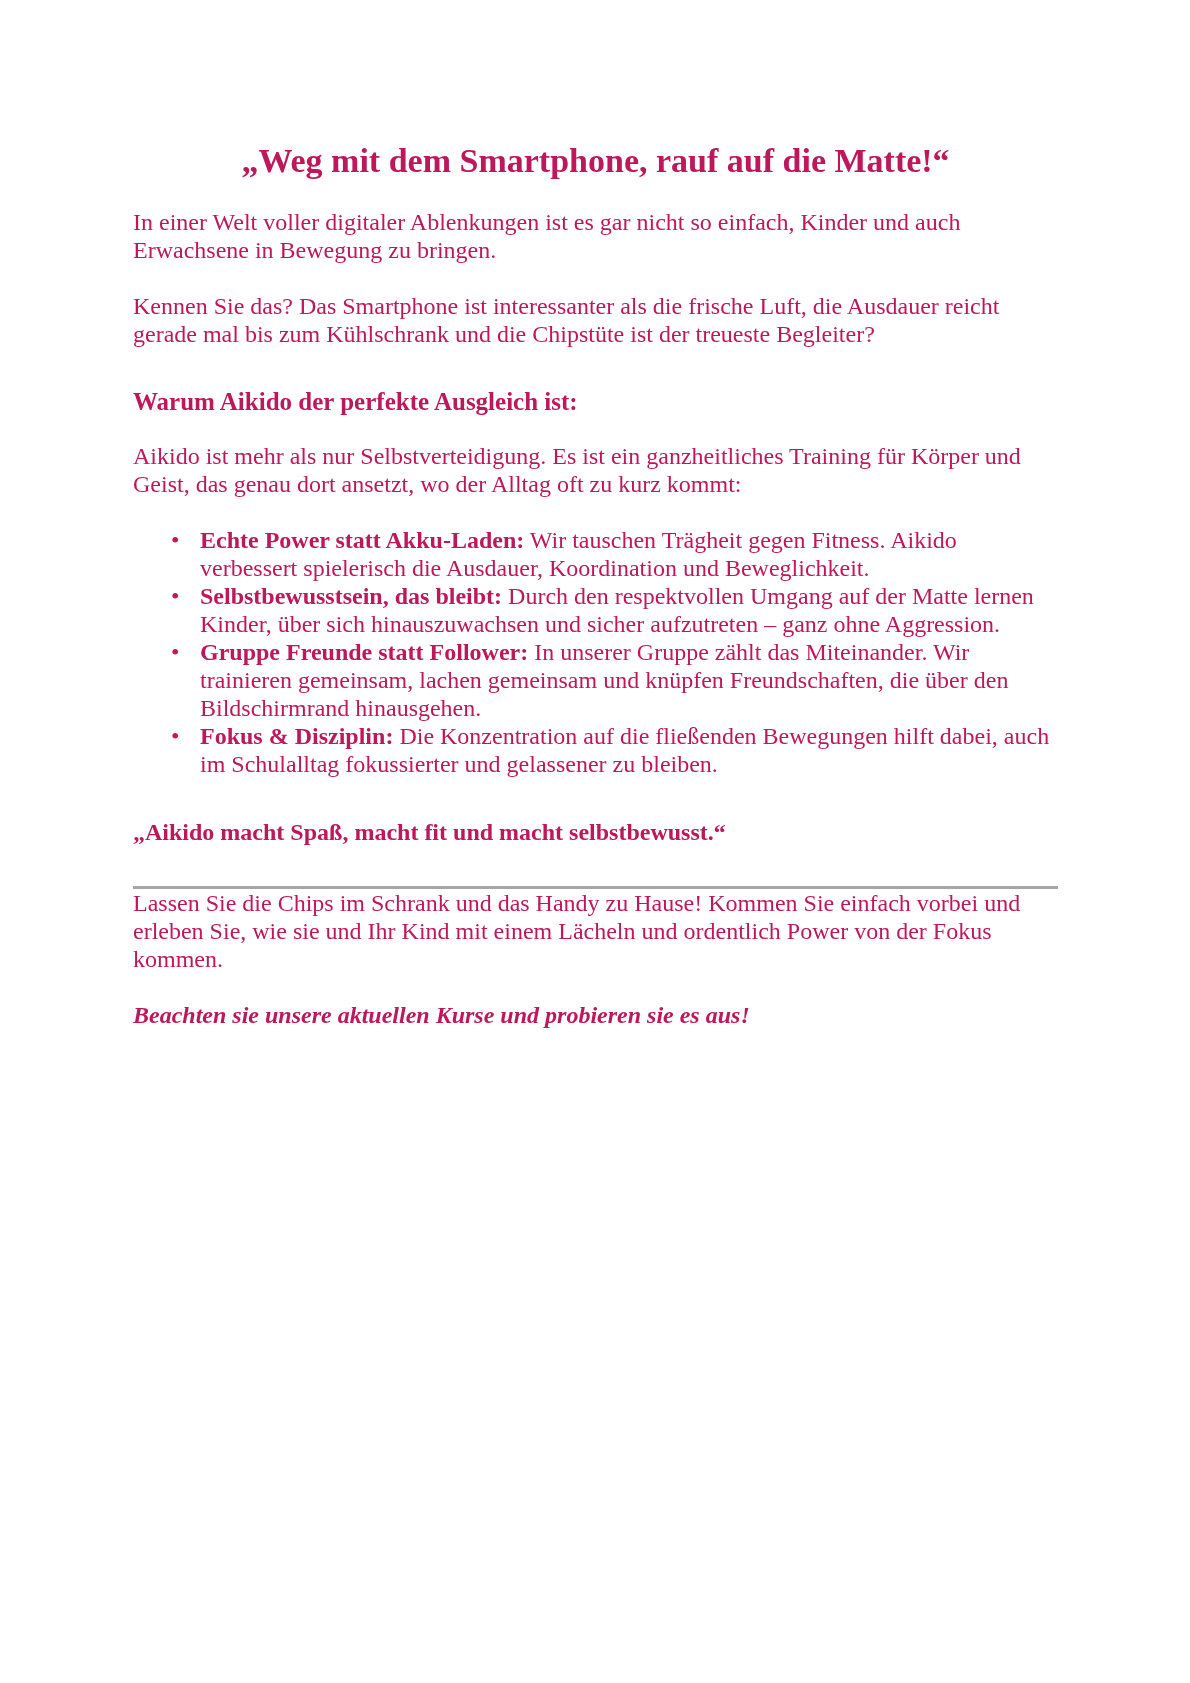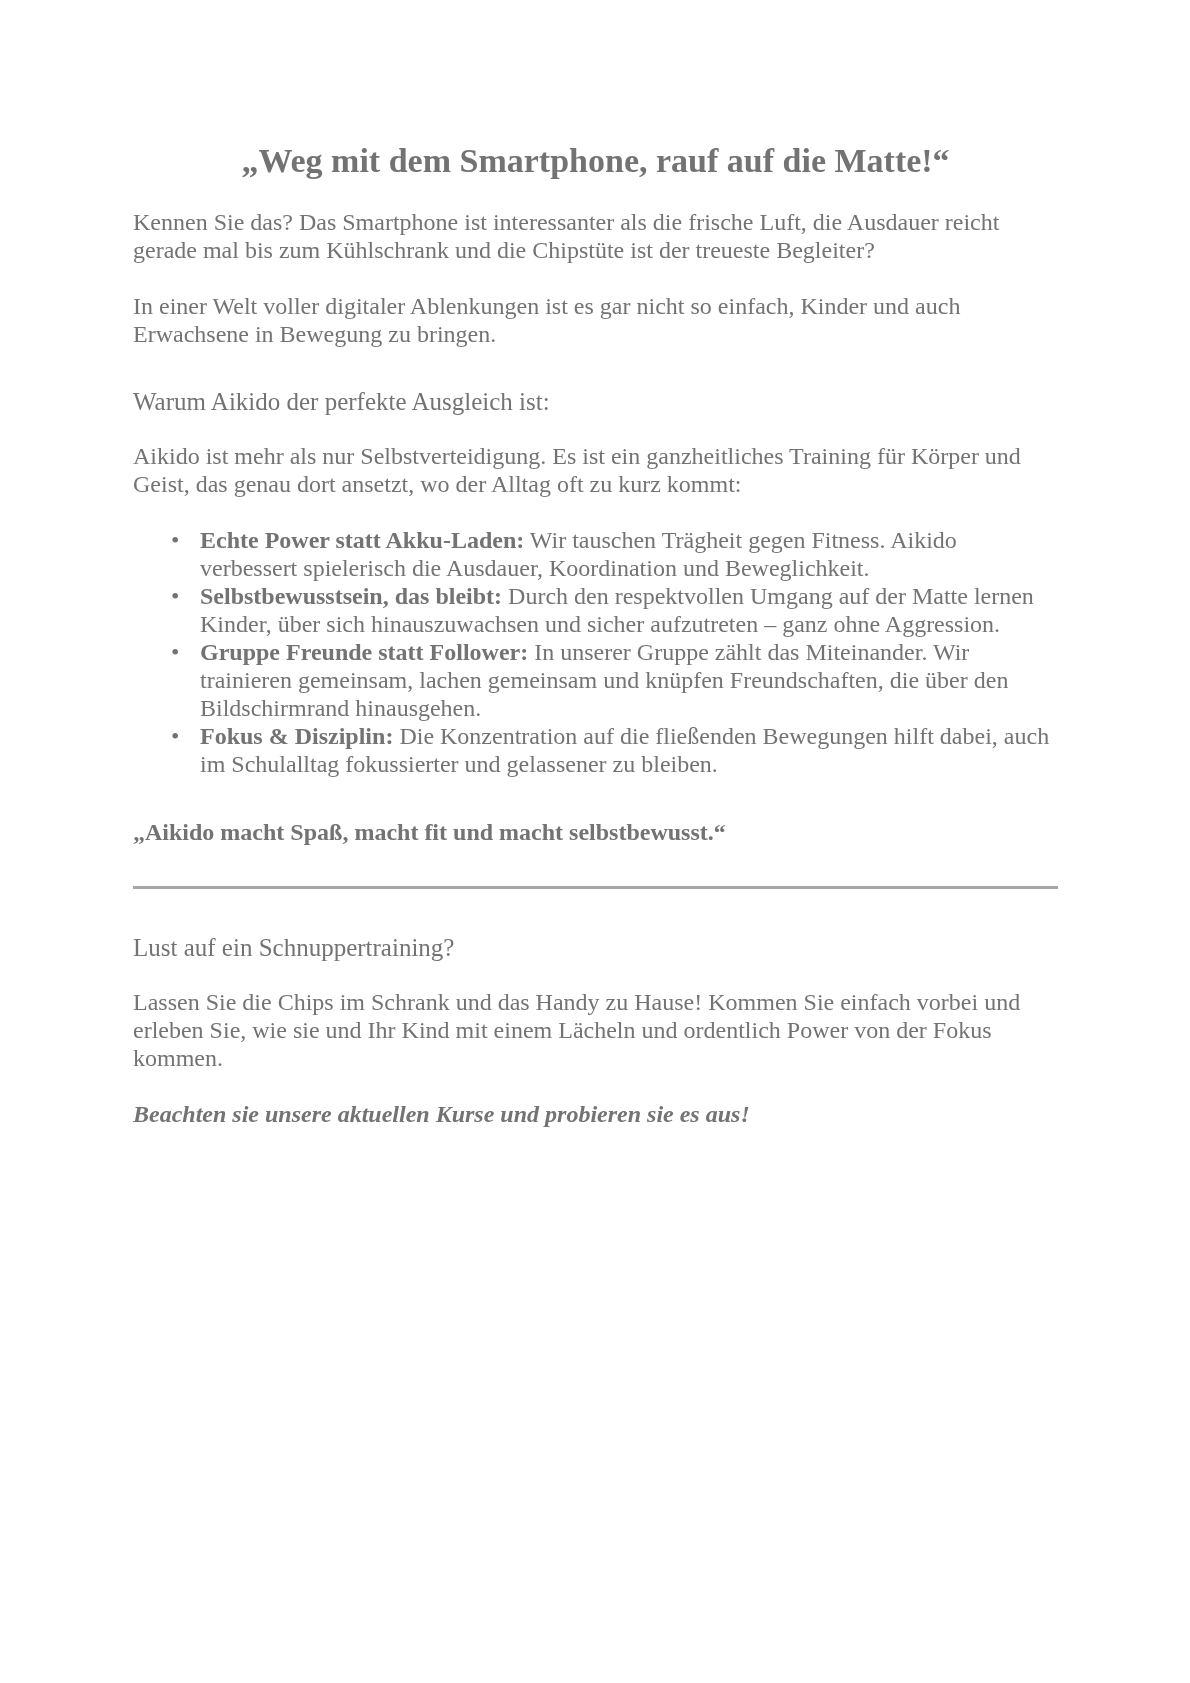--- a/index.html
+++ b/index.html
@@ -10,37 +10,37 @@
   .page {
     position: relative;
     width: 1190px;
     height: 1683px;
     background: #ffffff;
     box-sizing: border-box;
     padding: 140px 132px 0 133px;
     font-family: "Liberation Serif", serif;
     font-size: 24px;
     line-height: 28px;
-    color: #737373;
+    color: #be185d;
     overflow: hidden;
   }
   .doc-title {
     font-size: 34px;
     line-height: 42px;
     font-weight: bold;
     text-align: center;
     margin: 0 0 26px 0;
   }
   p.body-para {
     margin: 0 0 28px 0;
   }
   h2.section-heading {
     font-size: 25px;
     line-height: 32px;
-    font-weight: normal;
+    font-weight: bold;
     margin: 38px 0 24px 0;
   }
   ul.bullet-list {
     list-style: none;
     margin: 0 0 28px 0;
     padding: 0 0 0 67px;
   }
   ul.bullet-list li {
     position: relative;
     margin: 0;
@@ -73,23 +73,23 @@
     font-style: italic;
   }
 </style>
 </head>
 <body>
 
 <div class="page">
 
   <h1 class="doc-title">„Weg mit dem Smartphone, rauf auf die Matte!“</h1>
 
+  <p class="body-para">In einer Welt voller digitaler Ablenkungen ist es gar nicht so einfach, Kinder und auch Erwachsene in Bewegung zu bringen.</p>
+
   <p class="body-para">Kennen Sie das? Das Smartphone ist interessanter als die frische Luft, die Ausdauer reicht gerade mal bis zum Kühlschrank und die Chipstüte ist der treueste Begleiter?</p>
-
-  <p class="body-para">In einer Welt voller digitaler Ablenkungen ist es gar nicht so einfach, Kinder und auch Erwachsene in Bewegung zu bringen.</p>
 
   <h2 class="section-heading">Warum Aikido der perfekte Ausgleich ist:</h2>
 
   <p class="body-para">Aikido ist mehr als nur Selbstverteidigung. Es ist ein ganzheitliches Training für Körper und Geist, das genau dort ansetzt, wo der Alltag oft zu kurz kommt:</p>
 
   <ul class="bullet-list">
     <li>
       <span class="bullet-dot">•</span>
       <span class="bullet-lead">Echte Power statt Akku-Laden:</span><span> Wir tauschen Trägheit gegen Fitness. Aikido verbessert spielerisch die Ausdauer, Koordination und Beweglichkeit.</span>
     </li>
@@ -104,19 +104,18 @@
     <li>
       <span class="bullet-dot">•</span>
       <span class="bullet-lead">Fokus &amp; Disziplin:</span><span> Die Konzentration auf die fließenden Bewegungen hilft dabei, auch im Schulalltag fokussierter und gelassener zu bleiben.</span>
     </li>
   </ul>
 
   <div class="big-quote">„Aikido macht Spaß, macht fit und macht selbstbewusst.“</div>
 
   <div class="rule"></div>
 
-  <h2 class="section-heading second">Lust auf ein Schnuppertraining?</h2>
 
   <p class="body-para">Lassen Sie die Chips im Schrank und das Handy zu Hause! Kommen Sie einfach vorbei und erleben Sie, wie sie und Ihr Kind mit einem Lächeln und ordentlich Power von der Fokus kommen.</p>
 
   <p class="cta-line">Beachten sie unsere aktuellen Kurse und probieren sie es aus!</p>
 
 </div>
 
 </body></html>

